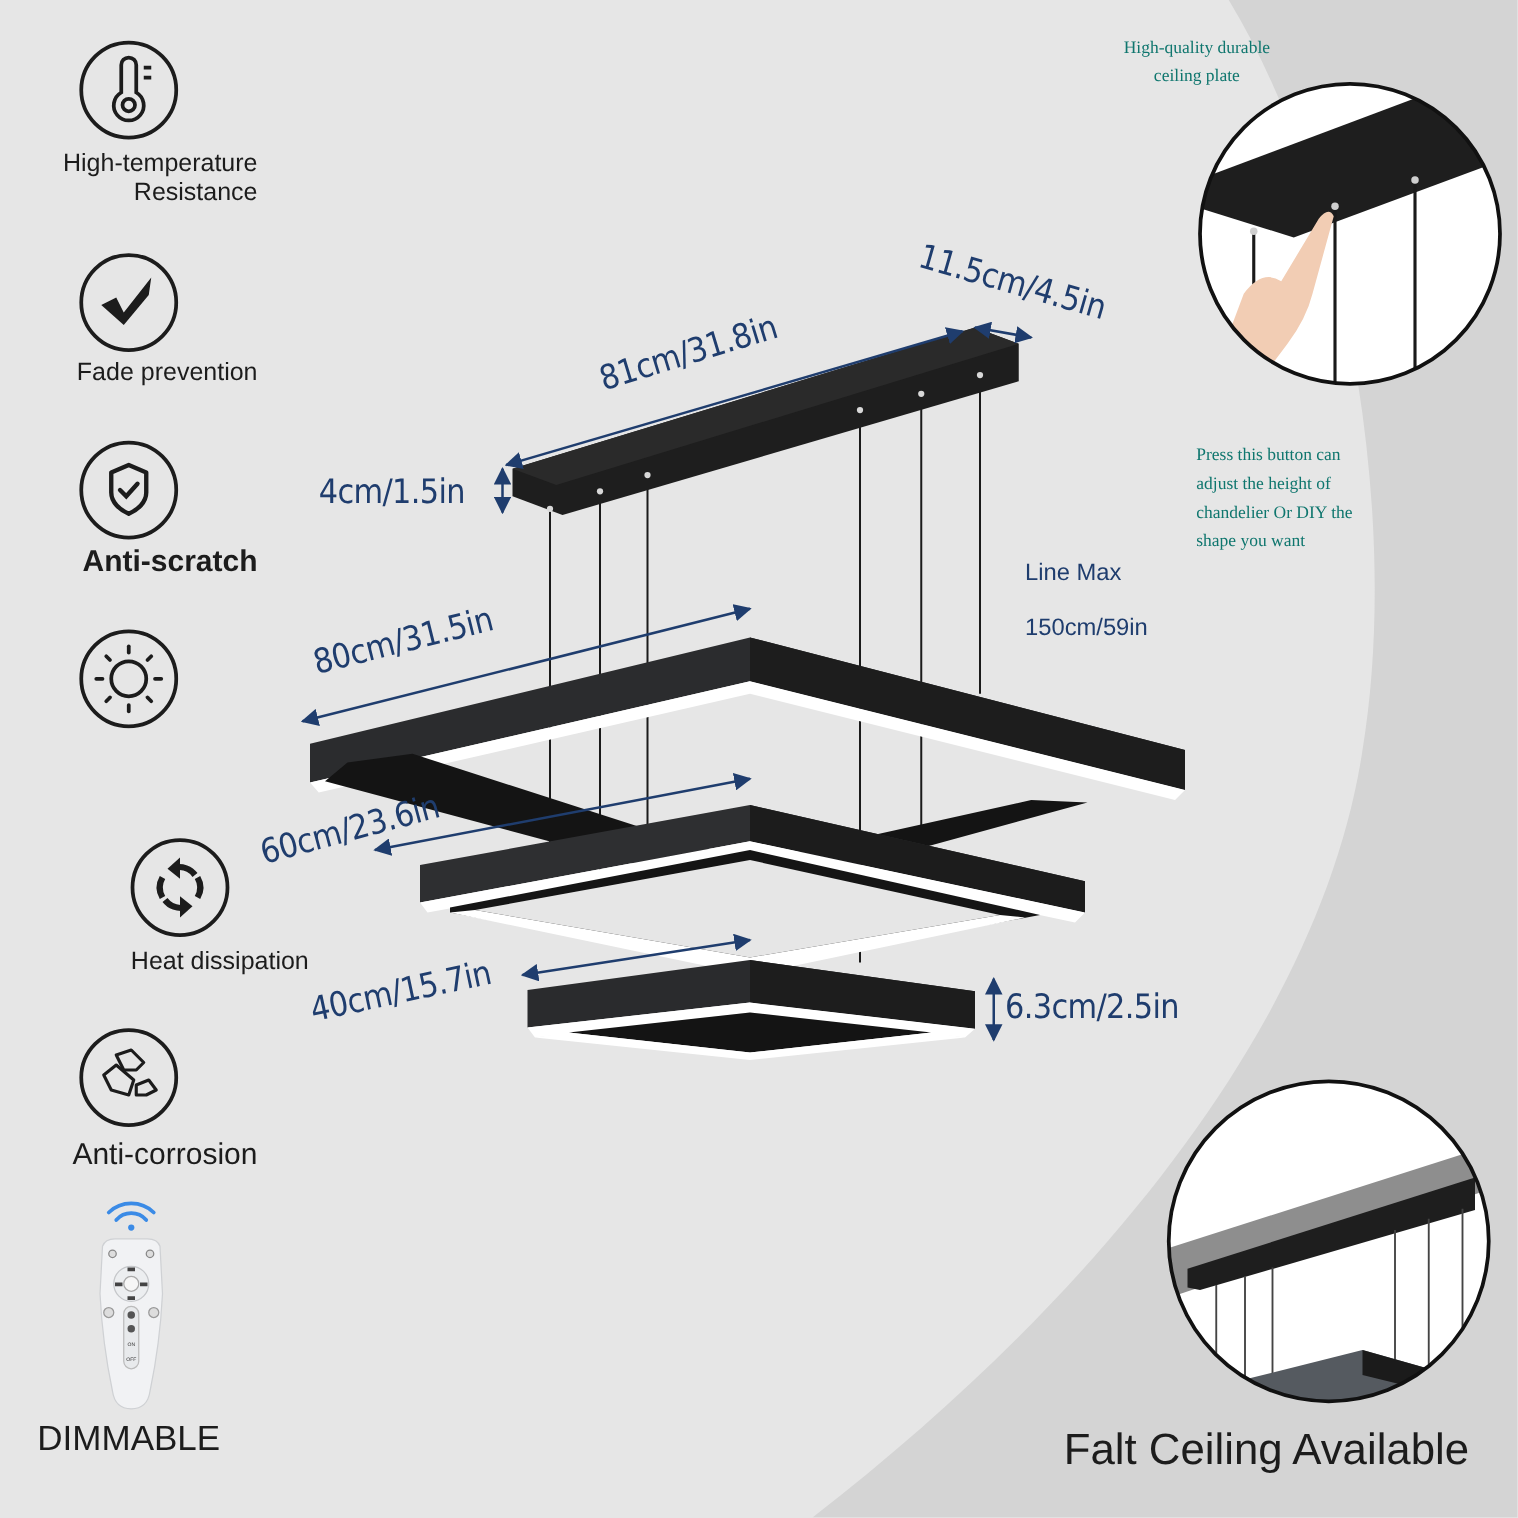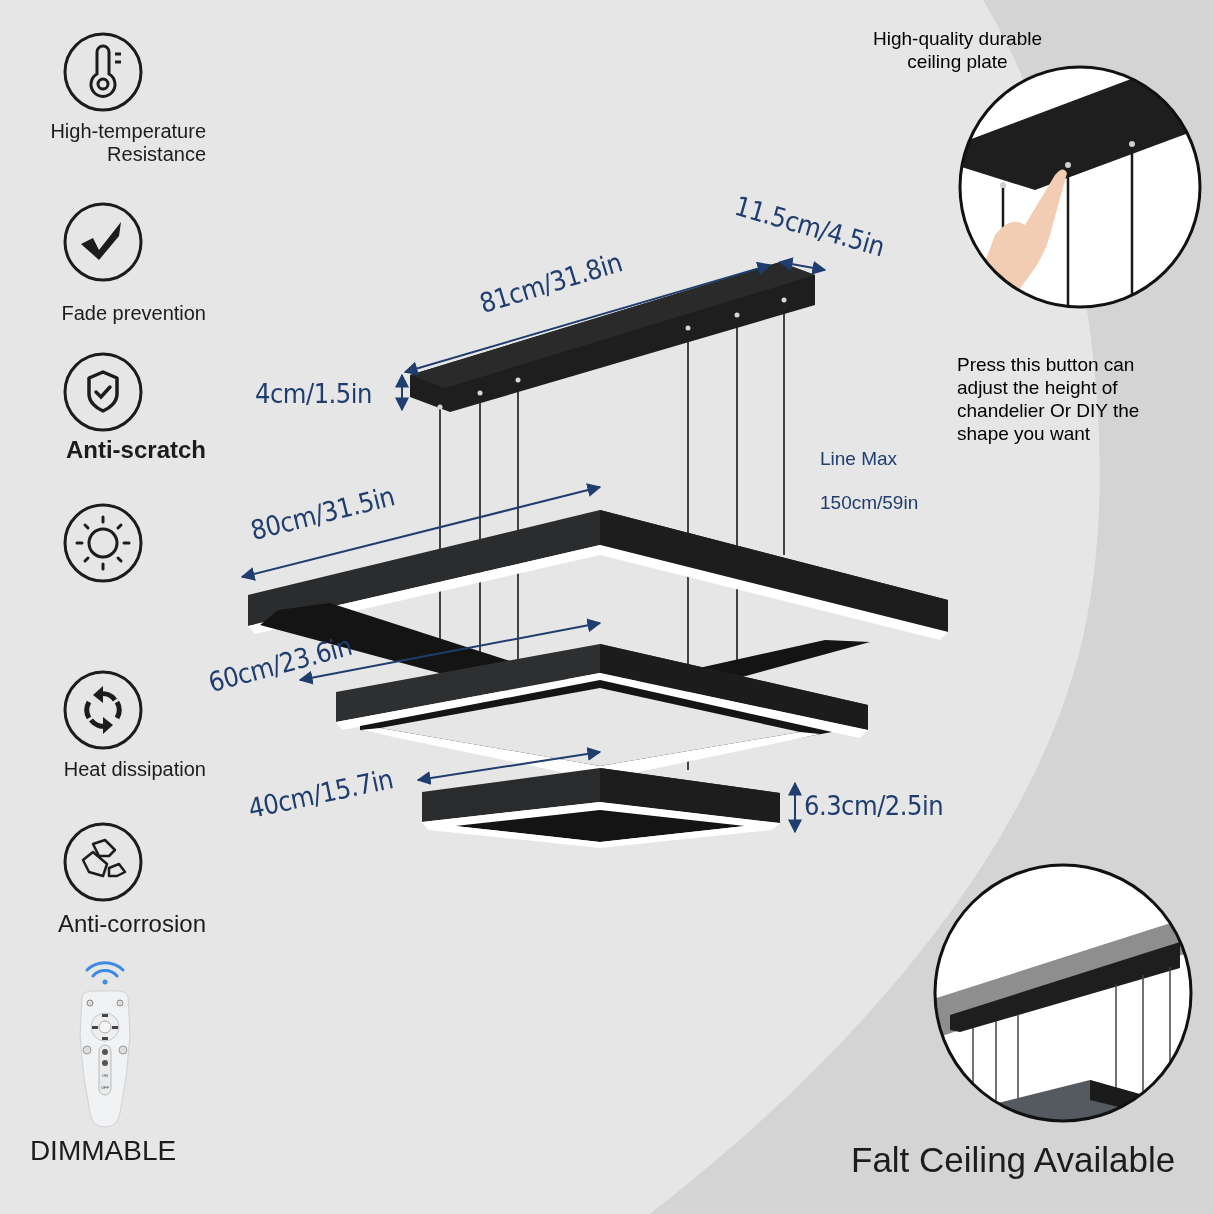--- a/index.html
+++ b/index.html
@@ -6,21 +6,21 @@
   body { width:1214px; height:1214px; overflow:hidden; background:#e6e6e6; position:relative;
          font-family:"Liberation Sans", "DejaVu Sans", sans-serif; }
   .bg-svg { position:absolute; left:0; top:0; width:1214px; height:1214px; }
   .abs { position:absolute; }
   .feature { position:absolute; left:0; width:206px; text-align:right; color:#1c1c1c; }
   .feature .icon { width:80px; height:80px; margin:0 auto; display:block; }
   .feature .label { display:block; line-height:23px; white-space:pre-line; }
   .fs20 { font-size:20px; }
   .fs24 { font-size:24px; }
   .dim { position:absolute; color:#1f3d6e; font-size:27px; white-space:nowrap; transform-origin:left bottom; font-family:"DejaVu Sans Condensed","DejaVu Sans", sans-serif; letter-spacing:-0.5px; }
-  .caption { position:absolute; color:#000000; font-size:19px; line-height:23px; white-space:pre-line; }
+  .caption { position:absolute; color:#0f766e; font-size:14px; line-height:23px; white-space:pre-line;font-family:Liberation Serif, serif; }
   .big-caption { position:absolute; color:#1c1c1c; font-size:35px; white-space:nowrap; }
   .linemax { position:absolute; color:#1f3d6e; font-size:19px; line-height:44px; white-space:pre-line; }
 </style>
 </head>
 <body>
 
 <svg class="bg-svg" viewBox="0 0 1214 1214">
   <rect x="0" y="0" width="1214" height="1214" fill="#e6e6e6"></rect>
   <path d="M983,0 C1080,160 1120,420 1090,600 C1060,800 900,1020 650,1214 L1214,1214 L1214,0 Z" fill="#d4d4d4"></path>
 </svg>
@@ -35,21 +35,21 @@
   </svg>
   <span class="label fs20" style="margin-top:8px;">High-temperature
 Resistance</span>
 </div>
 
 <div class="feature" style="top:202px;">
   <svg class="icon" viewBox="0 0 80 80">
     <circle cx="40" cy="40" r="38" fill="none" stroke="#1c1c1c" stroke-width="3"></circle>
     <path d="M18,42 L30,36 L36,48 L58,20 L56,34 L36,58 Z" fill="#1c1c1c"></path>
   </svg>
-  <span class="label fs20" style="margin-top:20px;">Fade prevention</span>
+  <span class="label fs20" style="margin-top:5px;">Fade prevention</span>
 </div>
 
 <div class="feature" style="top:352px;">
   <svg class="icon" viewBox="0 0 80 80">
     <circle cx="40" cy="40" r="38" fill="none" stroke="#1c1c1c" stroke-width="3"></circle>
     <path d="M40,20 L54,26 V42 C54,50 47,56 40,59 C33,56 26,50 26,42 V26 Z" fill="none" stroke="#1c1c1c" stroke-width="3.5" stroke-linejoin="round"></path>
     <path d="M33,40 L38,45 L47,35" fill="none" stroke="#1c1c1c" stroke-width="3.5" stroke-linecap="round"></path>
   </svg>
   <span class="label fs24" style="margin-top:6px;font-weight:bold;">Anti-scratch</span>
 </div>
@@ -64,21 +64,21 @@
       <line x1="14" y1="40" x2="19" y2="40"></line>
         <line x1="61" y1="40" x2="66" y2="40"></line>
       <line x1="22" y1="22" x2="25" y2="25"></line>
         <line x1="55" y1="55" x2="58" y2="58"></line>
       <line x1="58" y1="22" x2="55" y2="25"></line>
         <line x1="25" y1="55" x2="22" y2="58"></line>
     </g>
   </svg>
 </div>
 
-<div class="feature" style="top:670px;">
+<div class="feature" style="top:670px;padding-left:41px;">
   <svg class="icon" viewBox="0 0 80 80">
     <circle cx="40" cy="40" r="38" fill="none" stroke="#1c1c1c" stroke-width="3"></circle>
     <path d="M52,30 A16,16 0 0 0 36,24" fill="none" stroke="#1c1c1c" stroke-width="5"></path>
     <path d="M40,16 L30,25 L40,33 Z" fill="#1c1c1c"></path>
     <path d="M28,50 A16,16 0 0 0 44,56" fill="none" stroke="#1c1c1c" stroke-width="5"></path>
     <path d="M40,47 L50,55 L40,64 Z" fill="#1c1c1c"></path>
     <path d="M26,32 A16,16 0 0 0 26,48" fill="none" stroke="#1c1c1c" stroke-width="5"></path>
     <path d="M54,32 A16,16 0 0 1 54,48" fill="none" stroke="#1c1c1c" stroke-width="5"></path>
   </svg>
   <span class="label fs20" style="margin-top:8px;">Heat dissipation</span>

